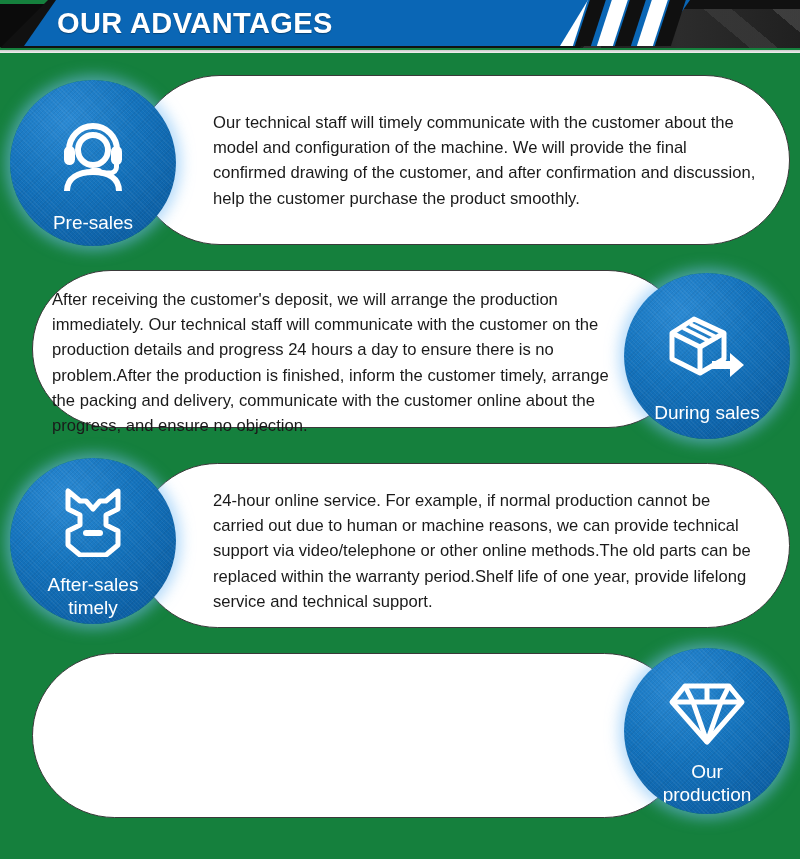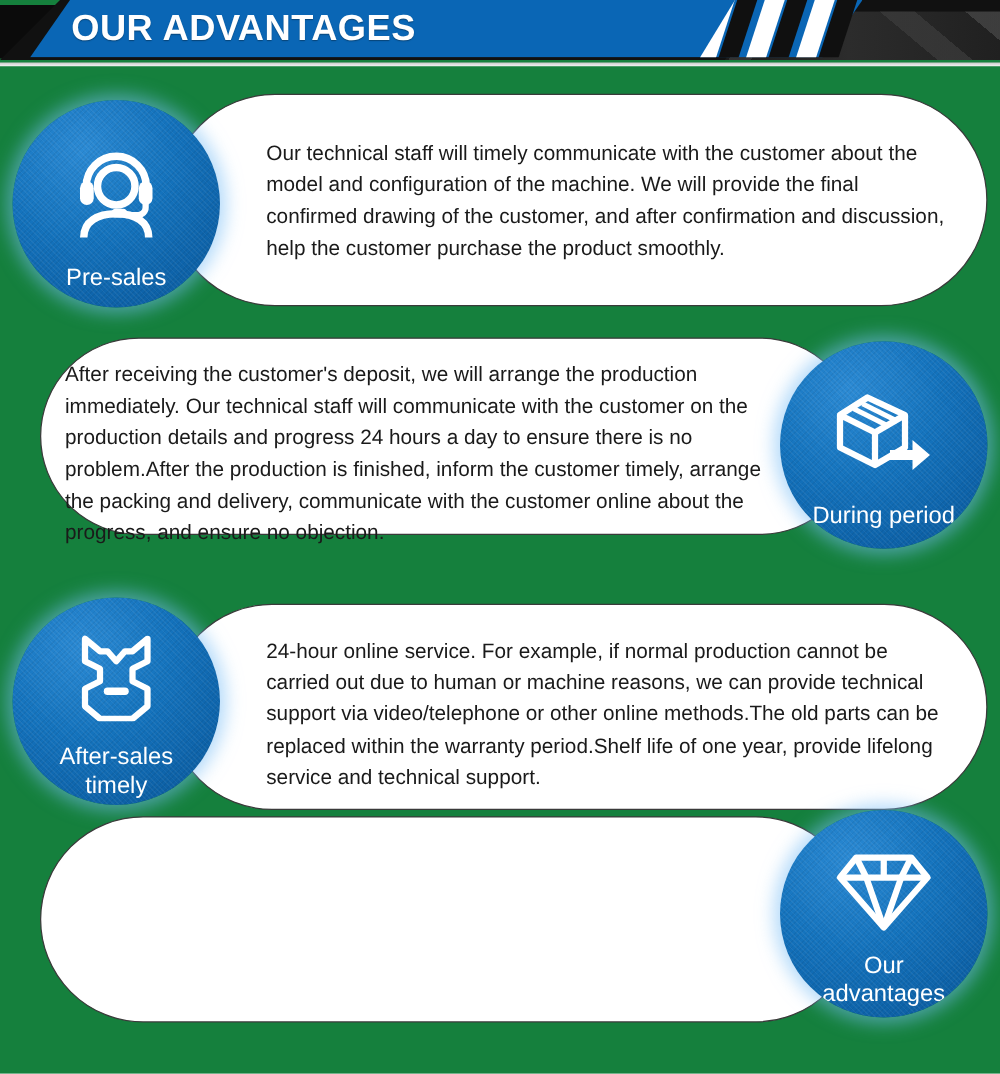--- a/index.html
+++ b/index.html
@@ -162,21 +162,21 @@
   #text1 { left: 213px; top: 50px; width: 545px; }
 
   
   #card2 { left: 0; top: 265px; width: 800px; height: 168px; }
   #bubble2 { left: 32px; top: 5px; width: 655px; height: 158px; }
   #circle2 { left: 624px; top: 8px; width: 166px; height: 166px; padding-top: 24px; }
   #circle2 .clabel { margin-top: 14px; }
   #text2 { left: 52px; top: 22px; width: 570px; }
 
   
-  #card3 { left: 0; top: 470px; width: 768px; height: 190px; }
+  #card3 { left: 0; top: 450px; width: 768px; height: 190px; }
   #bubble3 { left: 135px; top: 13px; width: 655px; height: 165px; }
   #circle3 { left: 10px; top: 8px; width: 166px; height: 166px; padding-top: 22px; }
   #circle3 .clabel { margin-top: 12px; }
   #text3 { left: 213px; top: 38px; width: 545px; }
 
   
   #card4 { left: 0; top: 645px; width: 800px; height: 175px; }
   #bubble4 { left: 32px; top: 8px; width: 655px; height: 165px; }
   #circle4 { left: 624px; top: 3px; width: 166px; height: 166px; padding-top: 24px; }
   #circle4 .clabel { margin-top: 10px; }
@@ -230,21 +230,21 @@
       <span class="ico">
         <svg width="82" height="70" viewBox="0 0 82 70" fill="none" xmlns="http://www.w3.org/2000/svg">
           <path d="M6 20 L28 6 L58 20 L58 46 L34 60 L6 46 Z" stroke="#fff" stroke-width="5" stroke-linejoin="round" fill="none"></path>
           <path d="M6 20 L34 34 L58 20" stroke="#fff" stroke-width="5" stroke-linejoin="round" fill="none"></path>
           <path d="M34 34 L34 60" stroke="#fff" stroke-width="5" fill="none"></path>
           <path d="M24 11 L52 25" stroke="#fff" stroke-width="4" fill="none"></path>
           <path d="M17 15 L45 29" stroke="#fff" stroke-width="4" fill="none"></path>
           <path d="M46 48 h18 v-8 l14 12 -14 12 v-8 h-18 z" fill="#fff"></path>
         </svg>
       </span>
-      <span class="clabel">During period</span>
+      <span class="clabel">During sales</span>
     </div>
   </div>
 
   <div class="card" id="card3">
     <div class="bubble" id="bubble3"></div>
     <div class="body-text" id="text3">24-hour online service. For example, if normal production cannot be carried out due to human or machine reasons, we can provide technical support via video/telephone or other online methods.The old parts can be replaced within the warranty period.Shelf life of one year, provide lifelong service and technical support.</div>
     <div class="circle" id="circle3">
       <span class="ico">
         <svg width="74" height="72" viewBox="0 0 74 72" fill="none" xmlns="http://www.w3.org/2000/svg">
           <path d="M12 6 L12 24 L24 30 L24 40 L12 46 L12 60 L24 70 L50 70 L62 60 L62 46 L50 40 L50 30 L62 24 L62 6 L50 16 L44 16 L37 24 L30 16 L24 16 Z" stroke="#fff" stroke-width="5" stroke-linejoin="round" fill="none"></path>
@@ -262,17 +262,17 @@
       <span class="ico">
         <svg width="78" height="66" viewBox="0 0 78 66" fill="none" xmlns="http://www.w3.org/2000/svg">
           <path d="M4 22 L17 6 L61 6 L74 22 L39 62 Z" stroke="#fff" stroke-width="5" stroke-linejoin="round" fill="none"></path>
           <path d="M4 22 H74" stroke="#fff" stroke-width="5"></path>
           <path d="M17 6 L25 22 L39 62" stroke="#fff" stroke-width="5" fill="none" stroke-linejoin="round"></path>
           <path d="M61 6 L53 22 L39 62" stroke="#fff" stroke-width="5" fill="none" stroke-linejoin="round"></path>
           <path d="M39 6 V22" stroke="#fff" stroke-width="5"></path>
         </svg>
       </span>
       <span class="clabel">Our
-advantages</span>
+production</span>
     </div>
   </div>
 
 </div>
 
 </body></html>

